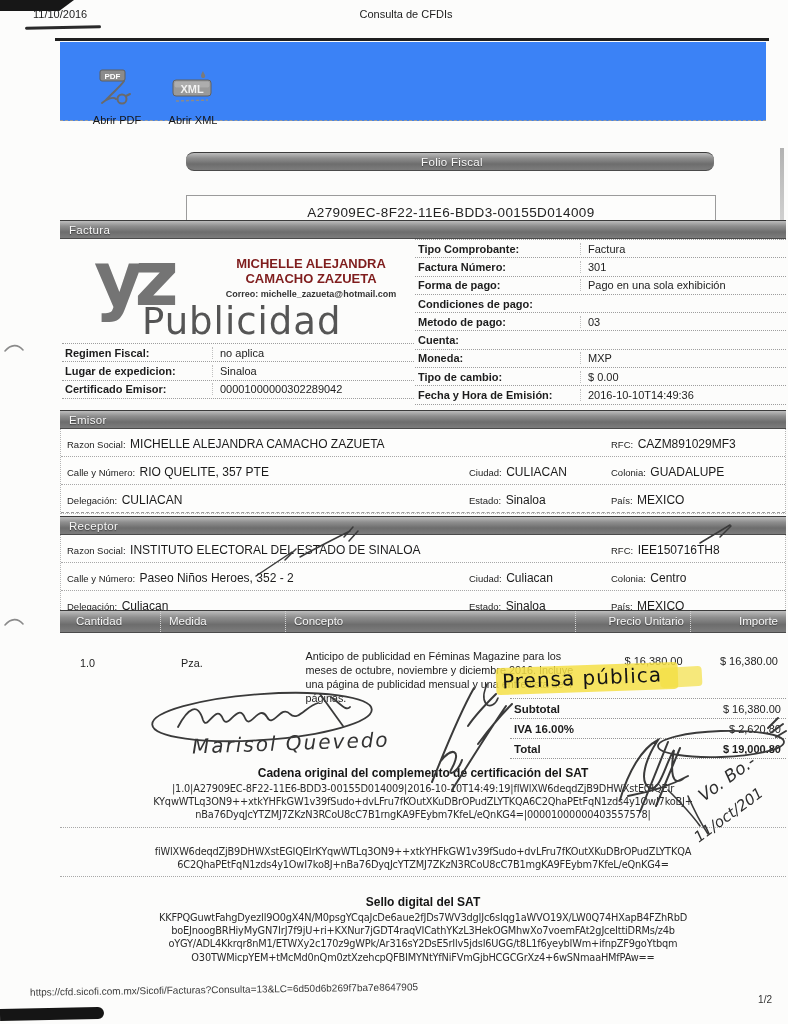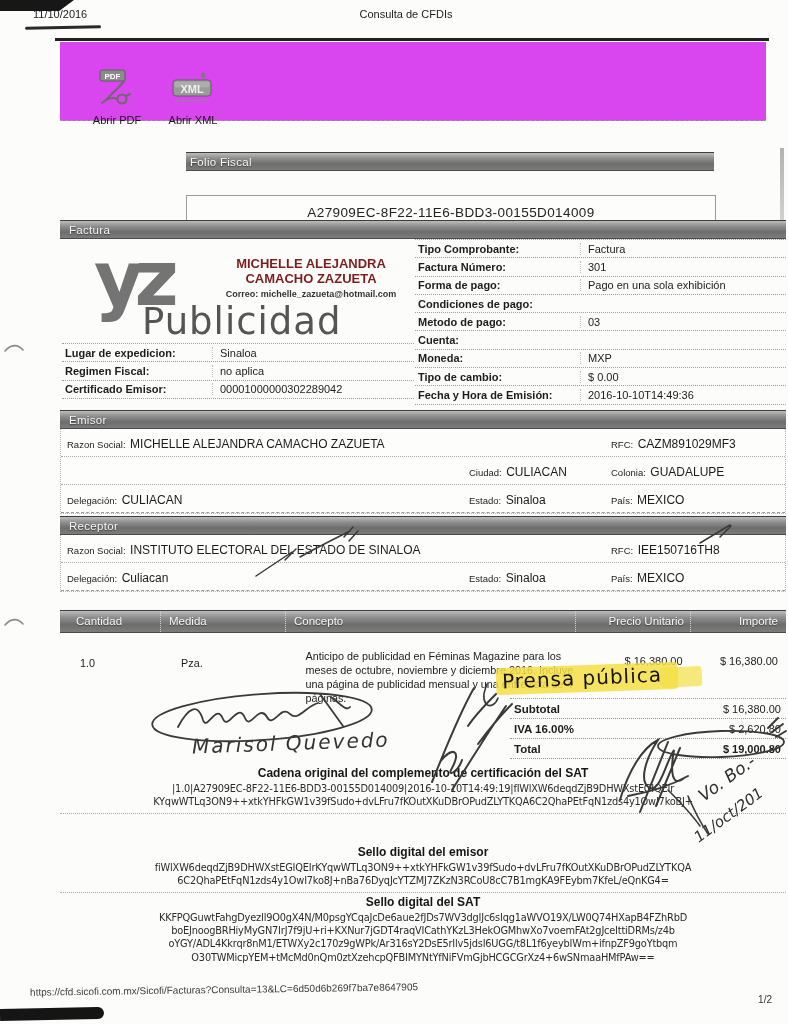--- a/index.html
+++ b/index.html
@@ -6,25 +6,25 @@
   .page{position:relative;width:788px;height:1024px;background:#fcfcfb;overflow:hidden;
         font-family:"Liberation Sans",sans-serif;color:#1c1c1c;}
   .abs{position:absolute;}
 
   
   .bar{position:absolute;height:19px;line-height:19px;
        background:linear-gradient(180deg,#bdbdbd 0%,#8f8f8f 30%,#6d6d6d 65%,#7c7c7c 100%);
        border-top:1px solid #3c3c3c;border-bottom:1px solid #4a4a4a;
        color:#f7f7f7;font-size:11.5px;letter-spacing:.3px;padding-left:9px;box-sizing:border-box;
        text-shadow:0 1px 1px rgba(0,0,0,.45);}
-  .bar.center{padding-left:4px;}
+  .bar.center{text-align:center;padding-left:4px;border-radius:8px;}
 
   
   .tools-box{position:absolute;left:60px;top:42px;width:706px;height:78px;
-             border-bottom:1px dashed #9a9a9a;background:#d946ef;}
+             border-bottom:1px dashed #9a9a9a;background:#3b82f6;}
   .tools-topline{position:absolute;left:55px;top:38px;width:714px;height:3px;background:#1f1f1f;}
   .tool-btn{position:absolute;top:27px;width:70px;text-align:center;cursor:pointer;}
   .tool-btn .lbl{font-size:11px;color:#161616;margin-top:3px;}
 
   
   .folio-box{position:absolute;left:186px;top:171px;width:528px;height:33px;
              border:1px solid #9b9b9b;border-bottom-style:dashed;background:#fdfdfc;
              text-align:center;line-height:33px;font-size:13.5px;letter-spacing:.4px;color:#222;margin-top:24px;}
 
   
@@ -205,55 +205,61 @@
         <span class="val">$ 0.00</span>
       </div>
     <div class="frow">
         <span class="lbl">Fecha y Hora de Emisión:</span>
         <span class="val">2016-10-10T14:49:36</span>
       </div>
   </div>
 
   <div class="left-fields">
     <div class="frow">
+        <span class="lbl">Regimen Fiscal:</span>
+        <span class="val">no aplica</span>
+      </div>
+    <div class="frow">
         <span class="lbl">Lugar de expedicion:</span>
         <span class="val">Sinaloa</span>
       </div>
     <div class="frow">
-        <span class="lbl">Regimen Fiscal:</span>
-        <span class="val">no aplica</span>
-      </div>
-    <div class="frow">
         <span class="lbl">Certificado Emisor:</span>
         <span class="val">00001000000302289042</span>
       </div>
   </div>
 
   <div class="bar" style="left:60px;top:410px;width:726px;">Emisor</div>
   <div class="party" style="top:429px;">
     <div class="erow">
       <span class="cell" style="left:6px;"><span class="slbl">Razon Social:</span> <span class="sval">MICHELLE ALEJANDRA CAMACHO ZAZUETA</span></span>
       <span class="cell" style="left:550px;"><span class="slbl">RFC:</span> <span class="sval">CAZM891029MF3</span></span>
     </div>
     <div class="erow">
+      <span class="cell" style="left:6px;"><span class="slbl">Calle y Número:</span> <span class="sval">RIO QUELITE, 357 PTE</span></span>
       <span class="cell" style="left:408px;"><span class="slbl">Ciudad:</span> <span class="sval">CULIACAN</span></span>
       <span class="cell" style="left:550px;"><span class="slbl">Colonia:</span> <span class="sval">GUADALUPE</span></span>
     </div>
     <div class="erow">
       <span class="cell" style="left:6px;"><span class="slbl">Delegación:</span> <span class="sval">CULIACAN</span></span>
       <span class="cell" style="left:408px;"><span class="slbl">Estado:</span> <span class="sval">Sinaloa</span></span>
       <span class="cell" style="left:550px;"><span class="slbl">País:</span> <span class="sval">MEXICO</span></span>
     </div>
   </div>
 
   <div class="bar" style="left:60px;top:516px;width:726px;">Receptor</div>
   <div class="party" style="top:535px;">
     <div class="erow">
       <span class="cell" style="left:6px;"><span class="slbl">Razon Social:</span> <span class="sval">INSTITUTO ELECTORAL DEL ESTADO DE SINALOA</span></span>
       <span class="cell" style="left:550px;"><span class="slbl">RFC:</span> <span class="sval">IEE150716TH8</span></span>
+    </div>
+    <div class="erow">
+      <span class="cell" style="left:6px;"><span class="slbl">Calle y Número:</span> <span class="sval">Paseo Niños Heroes, 352 - 2</span></span>
+      <span class="cell" style="left:408px;"><span class="slbl">Ciudad:</span> <span class="sval">Culiacan</span></span>
+      <span class="cell" style="left:550px;"><span class="slbl">Colonia:</span> <span class="sval">Centro</span></span>
     </div>
     <div class="erow">
       <span class="cell" style="left:6px;"><span class="slbl">Delegación:</span> <span class="sval">Culiacan</span></span>
       <span class="cell" style="left:408px;"><span class="slbl">Estado:</span> <span class="sval">Sinaloa</span></span>
       <span class="cell" style="left:550px;"><span class="slbl">País:</span> <span class="sval">MEXICO</span></span>
     </div>
   </div>
 
   <div class="thead">
     <div class="c1">Cantidad</div>
@@ -282,25 +288,25 @@
     <div class="trow total">
         <span class="tl">Total</span>
         <span class="tv">$ 19,000.80</span>
       </div>
   </div>
 
   <div class="satblock" style="top:766px;">
     <div class="sat-title">Cadena original del complemento de certificación del SAT</div>
     <div class="b64">|1.0|A27909EC-8F22-11E6-BDD3-00155D014009|2016-10-10T14:49:19|fIWlXW6deqdZjB9DHWXstEGIQEIr</div>
     <div class="b64">KYqwWTLq3ON9++xtkYHFkGW1v39fSudo+dvLFru7fKOutXKuDBrOPudZLYTKQA6C2QhaPEtFqN1zds4y1OwI7koBJ+</div>
+    <div class="b64">nBa76DyqJcYTZMJ7ZKzN3RCoU8cC7B1rngKA9FEybm7KfeL/eQnKG4=|00001000000403557578|</div>
     <div class="sat-rule"></div>
   </div>
 
   <div class="satblock" style="top:845px;">
-    <div class="sat-title">Sello digital del emisor</div>
     <div class="b64">fiWlXW6deqdZjB9DHWXstEGIQEIrKYqwWTLq3ON9++xtkYHFkGW1v39fSudo+dvLFru7fKOutXKuDBrOPudZLYTKQA</div>
     <div class="b64">6C2QhaPEtFqN1zds4y1OwI7ko8J+nBa76DyqJcYTZMJ7ZKzN3RCoU8cC7B1mgKA9FEybm7KfeL/eQnKG4=</div>
     <div class="sat-rule"></div>
   </div>
 
   <div class="satblock" style="top:895px;">
     <div class="sat-title">Sello digital del SAT</div>
     <div class="b64">KKFPQGuwtFahgDyezIl9O0gX4N/M0psgYCqaJcDe6aue2fJDs7WV3dgIJc6sIqg1aWVO19X/LW0Q74HXapB4FZhRbD</div>
     <div class="b64">boEJnoogBRHiyMyGN7IrJ7f9jU+ri+KXNur7jGDT4raqVICathYKzL3HekOGMhwXo7voemFAt2gJceIttiDRMs/z4b</div>
     <div class="b64">oYGY/ADL4Kkrqr8nM1/ETWXy2c170z9gWPk/Ar316sY2DsE5rIlv5jdsI6UGG/t8L1f6yeybIWm+ifnpZF9goYtbqm</div>

